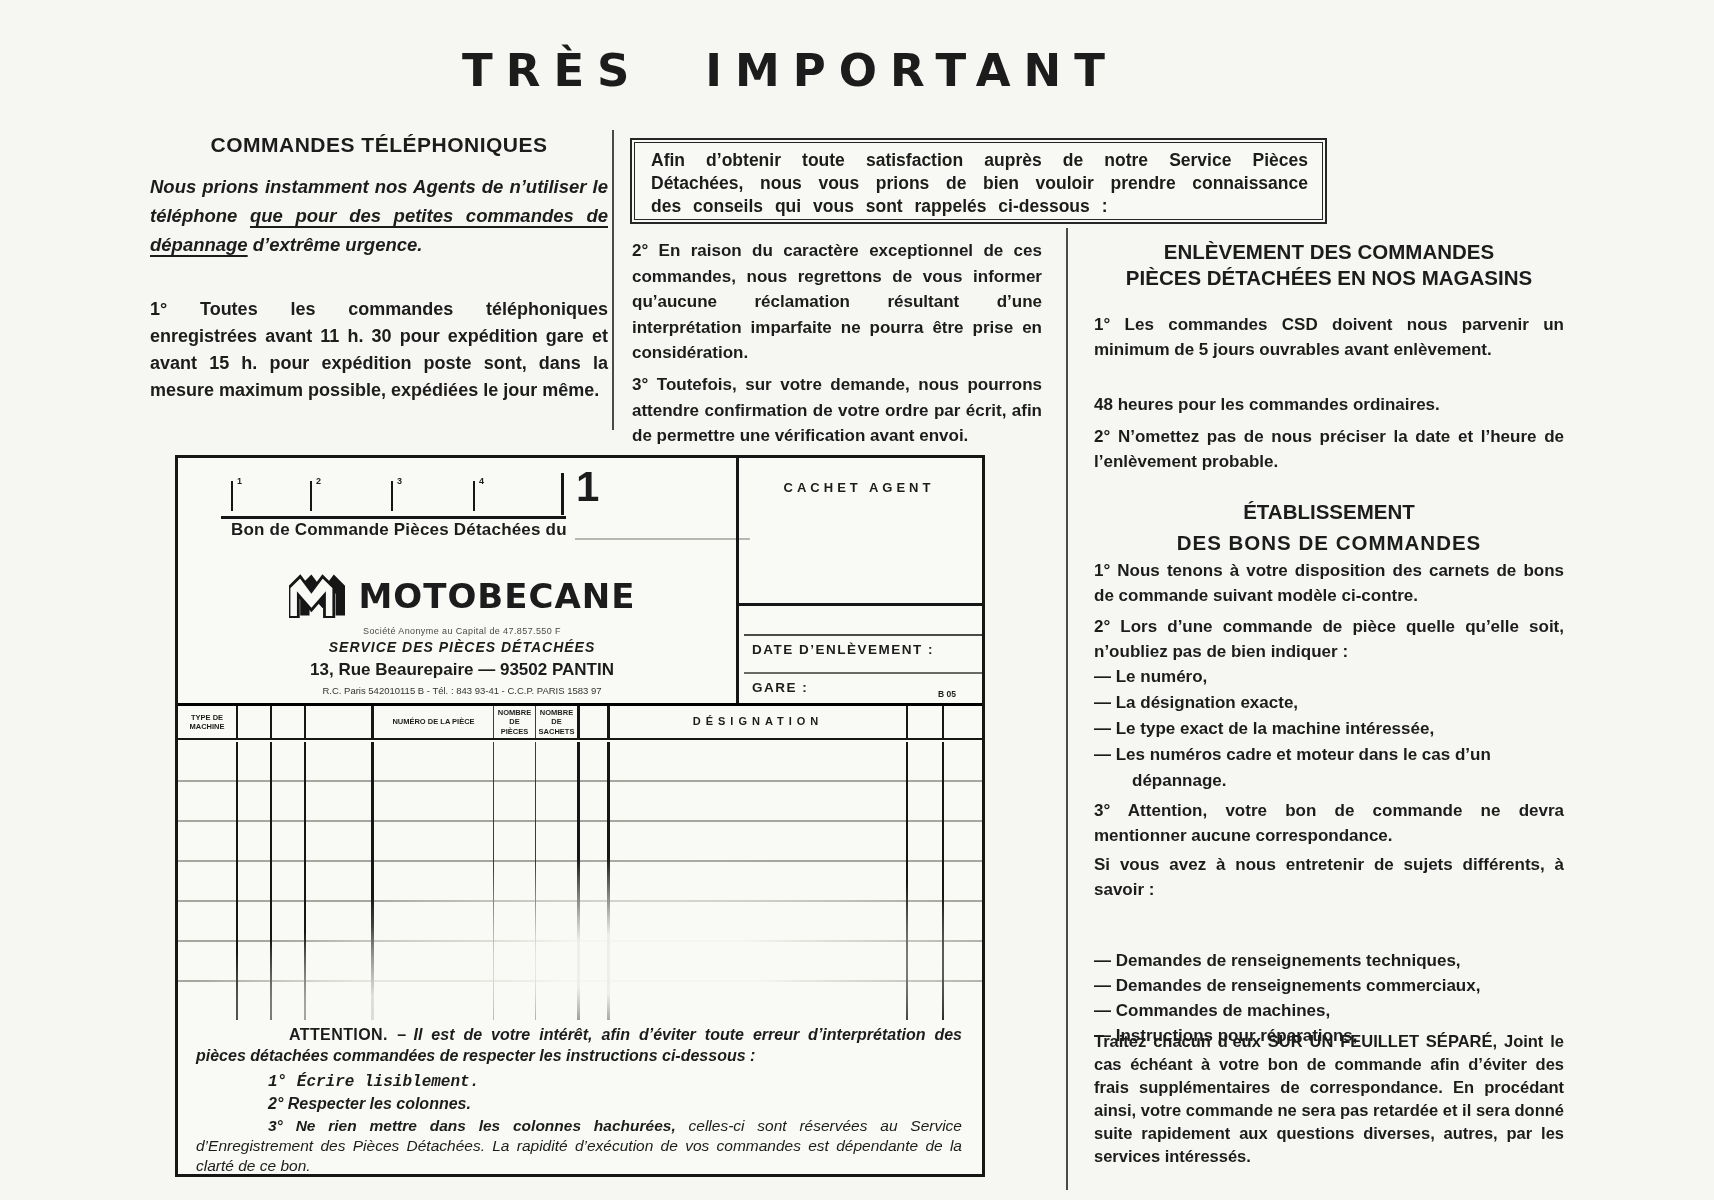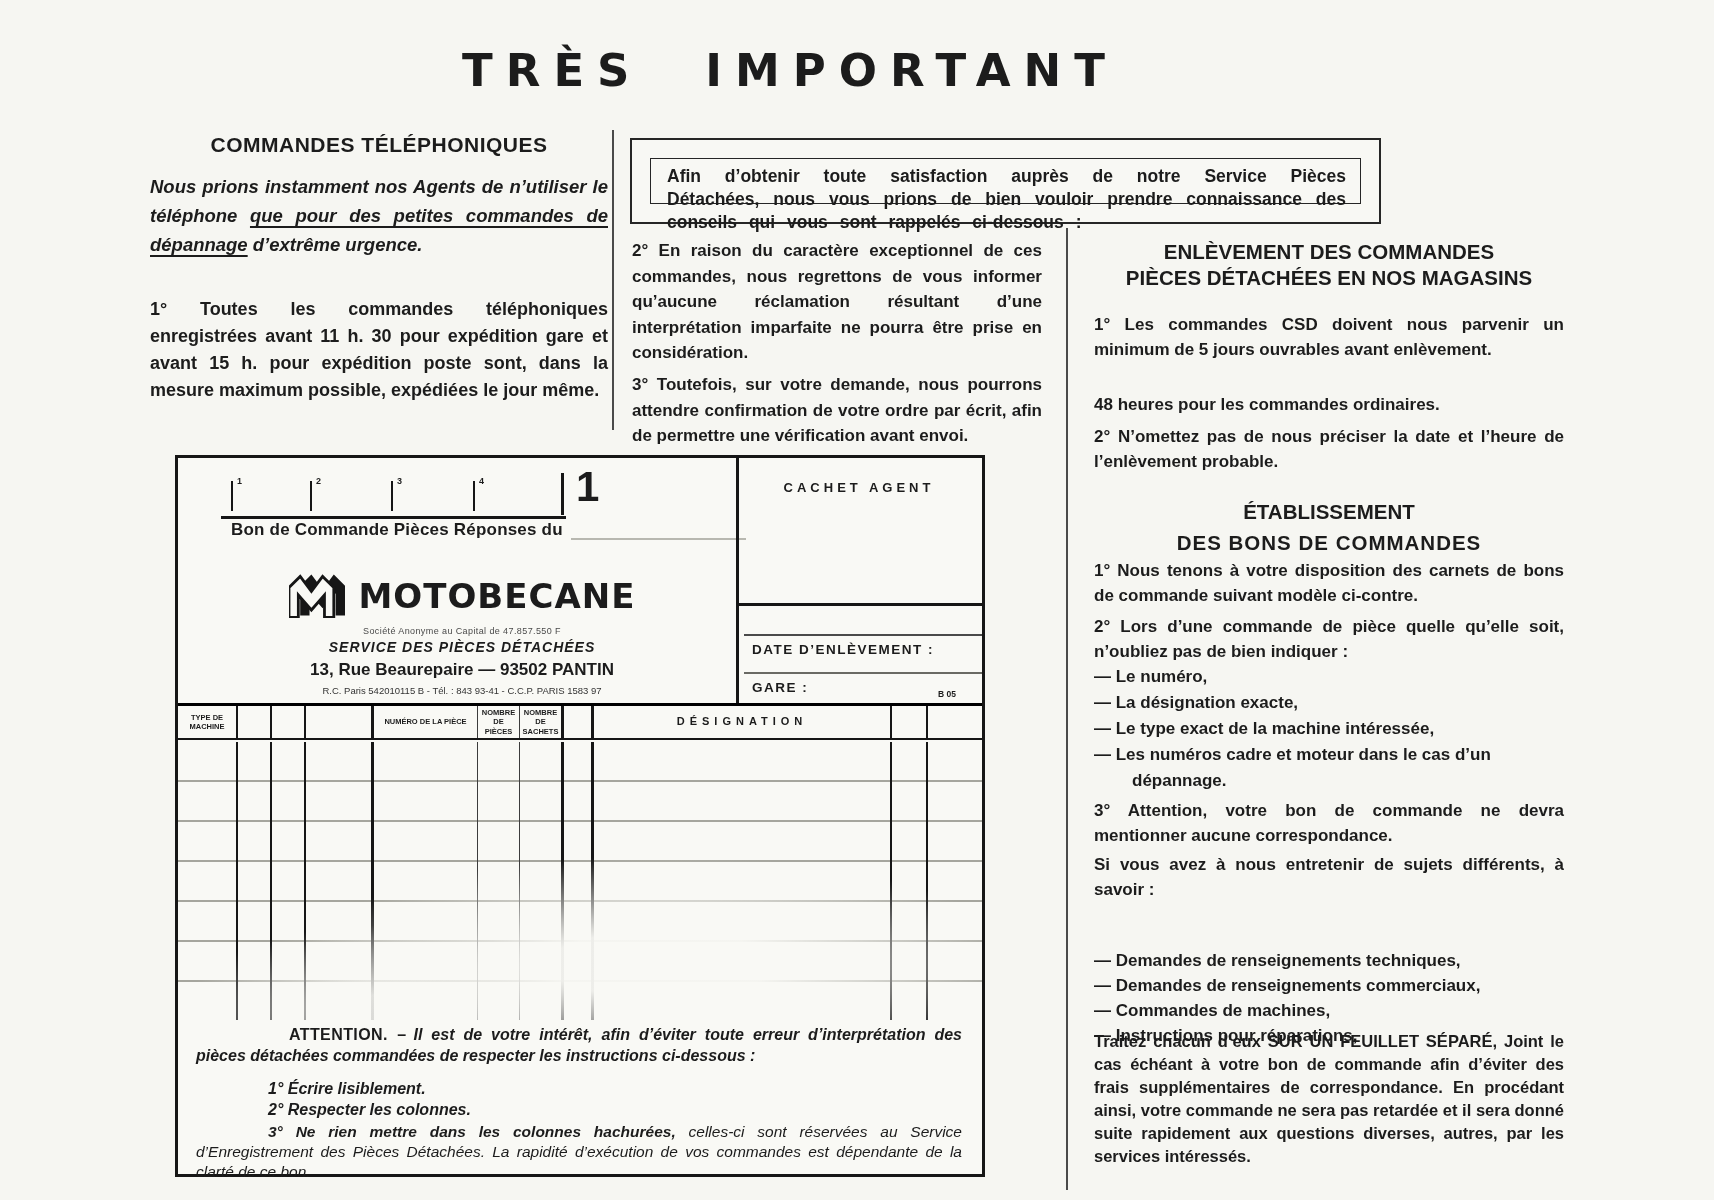--- a/index.html
+++ b/index.html
@@ -28,22 +28,22 @@
   .jtxt{ text-align:justify; font-weight:600; }
   .L-intro{ top:172px; font-style:italic; font-size:18.5px; line-height:29px; }
   .L-p1{ top:296px; font-size:18px; line-height:27px; }
   .u{ text-decoration:underline; text-decoration-thickness:1.5px; text-underline-offset:4px; }
 
   .vdiv{ width:2px; background:#4a4a4a; }
   .div-left{ left:612px; top:130px; height:300px; }
   .div-right{ left:1066px; top:228px; height:962px; }
 
   
-  .notice{ left:630px; top:138px; width:751px; height:86px;
-           border:2px solid #262626; padding:18px; background:#f8f8f4; }
+  .notice{ left:630px; top:138px; width:697px; height:86px;
+           border:2px solid #262626; padding:2px; background:#f8f8f4; }
   .notice-in{ border:1px solid #262626; height:100%; padding:6px 14px 0 16px; }
   .notice-in div{ font-size:17.5px; font-weight:700; line-height:23px;
                   text-align:justify; word-spacing:7px; }
 
   .M-p2{ top:238px; font-size:17px; line-height:25.5px; }
   .M-p3{ top:372px; font-size:17px; line-height:25.5px; }
 
   
   .R-h1a{ top:240px; } .R-h1b{ top:266px; }
   .R-h2a{ top:500px; } .R-h2b{ top:531px; letter-spacing:1px; }
@@ -94,21 +94,21 @@
   .b2{ margin-top:3px; font-size:14px; font-weight:700; font-style:italic; letter-spacing:1px; }
   .b3{ margin-top:5px; font-size:17px; font-weight:700; }
   .b4{ margin-top:5px; font-size:9.5px; color:#333; }
 
   .cols{ display:flex; height:100%; }
   .c{ flex:0 0 auto; height:100%; }
   .c1{ width:60px;  border-right:2px solid #161616; }
   .c2{ width:34px;  border-right:2px solid #161616; }
   .c3{ width:34px;  border-right:2px solid #161616; }
   .c4{ width:68px;  border-right:3px solid #161616; }
-  .c5{ width:104px; border-right:1px solid #3c3c3c; }
+  .c5{ width:120px; border-right:1px solid #3c3c3c; }
   .c6{ width:42px;  border-right:1px solid #3c3c3c; }
   .c7{ width:44px;  border-right:3px solid #161616; }
   .c8{ width:30px;  border-right:3px solid #161616; }
   .c9{ width:298px; border-right:2px solid #161616; }
   .c10{ width:36px; border-right:2px solid #161616; }
   .c11{ width:50px; }
   .thead{ left:0; right:0; top:245px; height:37px;
           border-top:3px solid #000000; border-bottom:2px solid #161616; }
   .hc{ display:flex; align-items:center; justify-content:center; text-align:center;
        font-size:7.5px; font-weight:700; line-height:1.25; padding:2px; }
@@ -119,21 +119,21 @@
   .fade{ position:absolute; inset:0; pointer-events:none; background:
      radial-gradient(ellipse 70% 60% at 60% 80%, rgba(249,249,245,.95) 20%, rgba(249,249,245,0) 65%),
      radial-gradient(ellipse 40% 50% at 25% 96%, rgba(249,249,245,.85) 10%, rgba(249,249,245,0) 60%); }
 
   .att{ left:18px; right:20px; top:566px; }
   .attp{ font-size:16px; line-height:21px; text-align:justify;
          font-style:italic; font-weight:700; text-indent:54px; }
   .attlabel{ font-style:normal; font-weight:800; margin-right:7px; letter-spacing:.4px;margin-left:39px; }
   .atti{ margin-left:72px; font-style:italic; font-weight:700;
          font-size:16px; line-height:21px; }
-  .atti.first{ margin-top:12px; }
+  .atti.first{ margin-top:6px;font-family:Liberation Mono, monospace; }
   .attp3{ margin-top:2px; font-size:15.5px; line-height:20px; font-style:italic;
           text-align:justify; text-indent:72px; }
   .att3lead{ font-weight:700; }
 </style>
 </head>
 <body>
 
 <div class="abs page-title">TRÈS IMPORTANT</div>
 
 <div class="abs colL">
@@ -194,21 +194,21 @@
     <div class="abs ticklab" style="left:6px;">1</div>
     <div class="abs ticklab" style="left:85px;">2</div>
     <div class="abs ticklab" style="left:166px;">3</div>
     <div class="abs ticklab" style="left:248px;">4</div>
     <div class="abs endbar"></div>
     <div class="abs rbase"></div>
   </div>
   <div class="abs copy1">1</div>
 
   <div class="abs bonrow">
-    <span class="bonlab">Bon de Commande Pièces Réponses du</span>
+    <span class="bonlab">Bon de Commande Pièces Détachées du</span>
     <span class="bonfill"></span>
   </div>
 
   <div class="abs vline"></div>
   <div class="abs cacheb"></div>
   <div class="abs cachet">CACHET AGENT</div>
 
   <div class="abs drule1"></div>
   <div class="abs flab dlabel">DATE D’ENLÈVEMENT :</div>
   <div class="abs drule2"></div>

